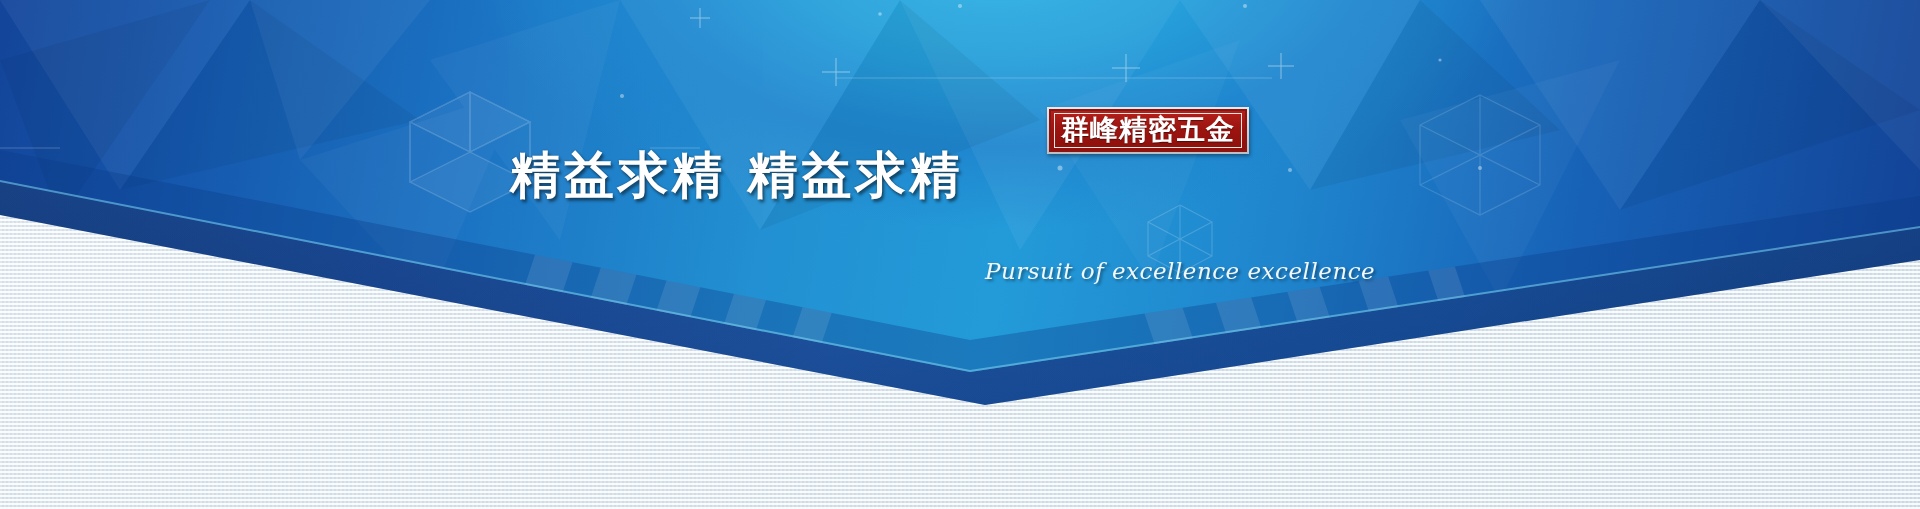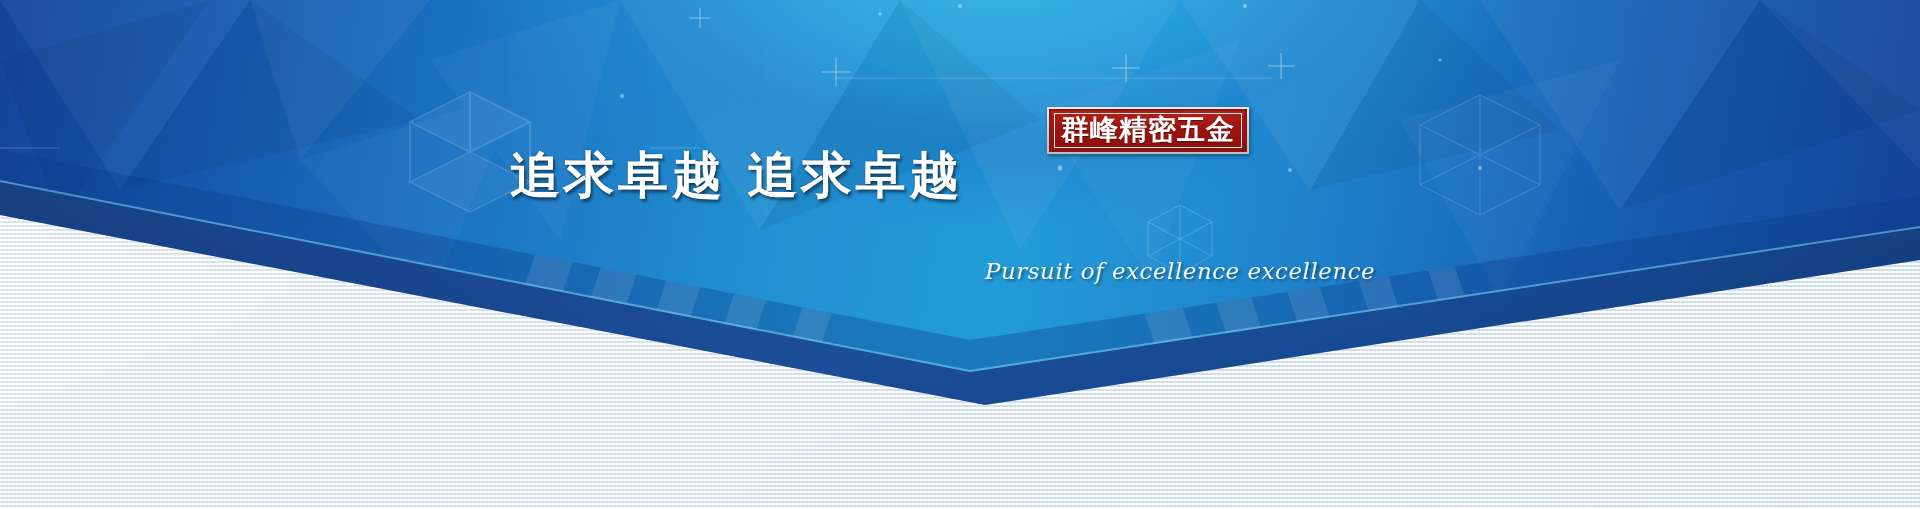--- a/index.html
+++ b/index.html
@@ -291,17 +291,17 @@
   </svg>
 
   <div class="logo-badge">
     <div class="logo-inner">
       <div class="logo-frame">
         <div class="logo-text">群峰精密五金</div>
       </div>
     </div>
   </div>
 
-  <div class="headline">追求卓越  追求卓越</div>
+  <div class="headline">精益求精  精益求精</div>
 
   <div class="subhead">Pursuit of excellence excellence</div>
 
 </div>
 
 </body></html>

